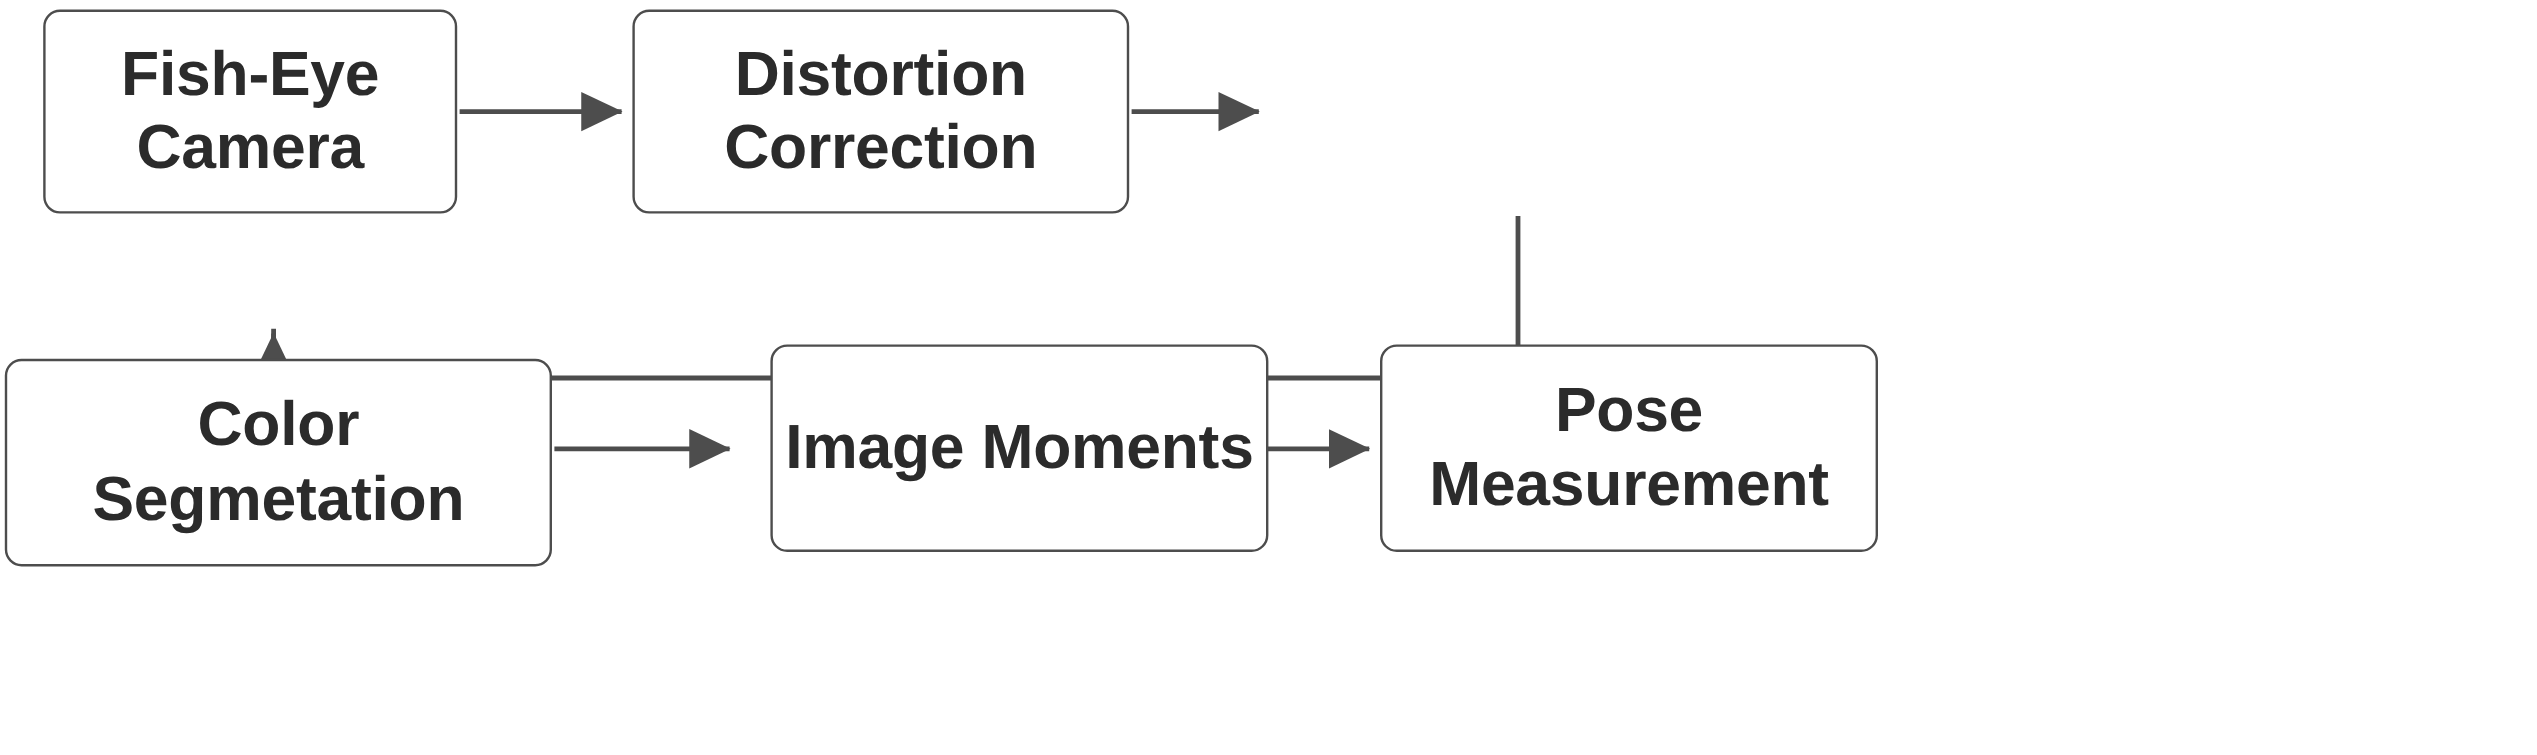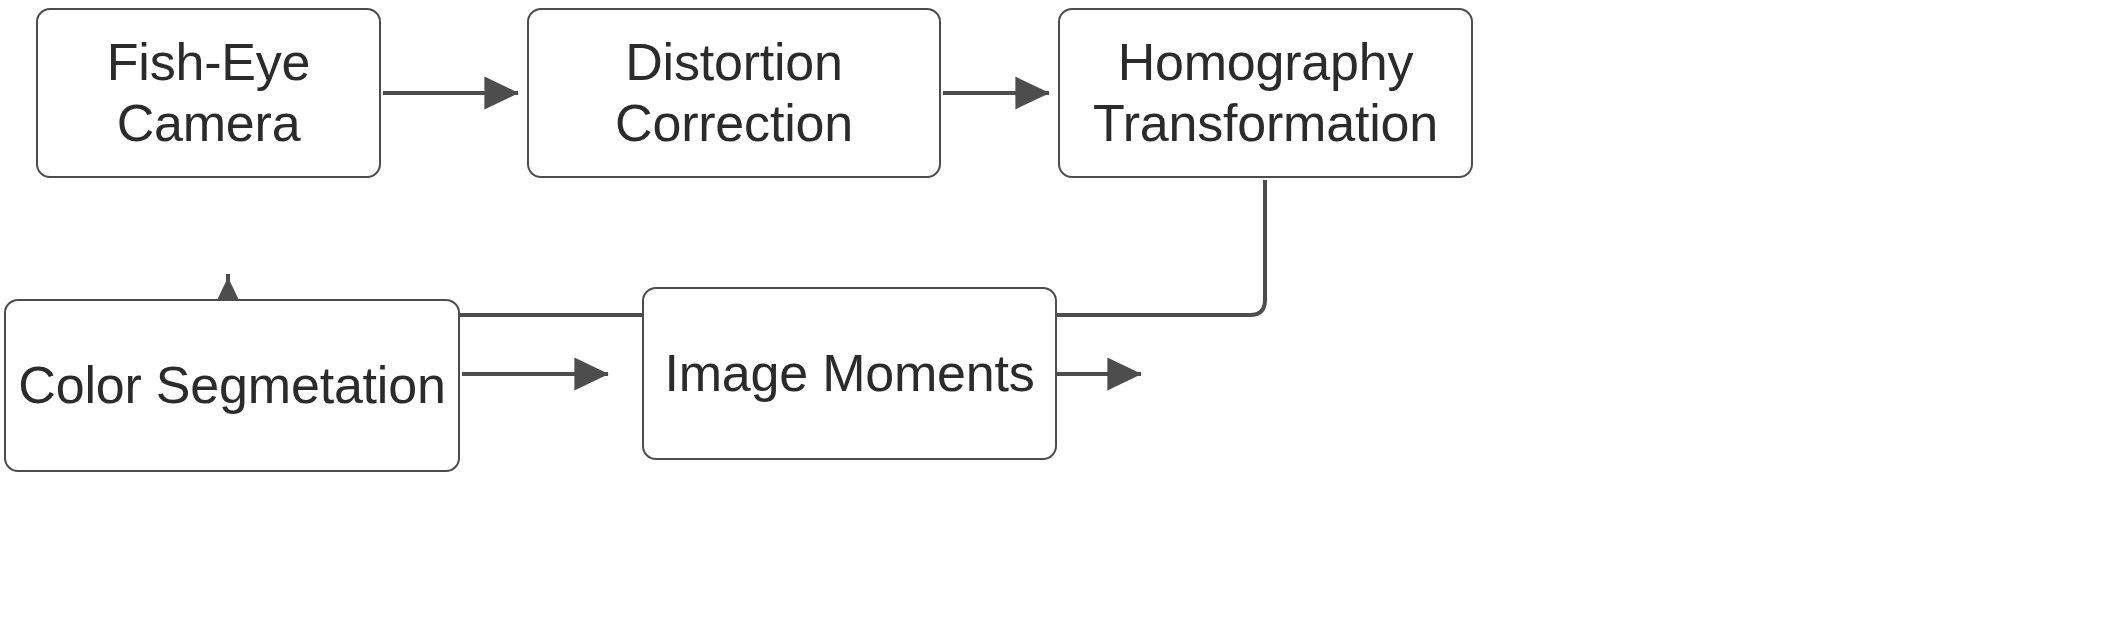--- a/index.html
+++ b/index.html
@@ -34,21 +34,21 @@
     border-radius: 14px;
     display: flex;
     align-items: center;
     justify-content: center;
     text-align: center;
     color: #2b2b2b;
     font-family: "Liberation Sans", sans-serif;
     font-size: 52px;
     line-height: 1.18;
     letter-spacing: -0.2px;
-    font-weight: 400;
+    font-weight: 700;
     z-index: 2;
   }
   .node-label {
     display: block;
     white-space: pre-line;
     padding: 0 10px;
   }
 </style>
 </head>
 <body>
@@ -88,27 +88,27 @@
   <div class="node" style="left:36px; top:8px; width:345px; height:170px;">
     <span class="node-label">Fish-Eye
 Camera</span>
   </div>
 
   <div class="node" style="left:527px; top:8px; width:414px; height:170px;">
     <span class="node-label">Distortion
 Correction</span>
   </div>
 
-  <div class="node" style="left:1058px; top:8px; width:415px; height:170px;">
-    <span class="node-label">Homography
-Transformation</span>
-  </div>
 
   <div class="node" style="left:4px; top:287px; width:456px; height:173px;margin-top:12px;">
     <span class="node-label">Color Segmetation</span>
   </div>
 
   <div class="node" style="left:617px; top:287px; width:415px; height:173px;margin-left:25px;">
     <span class="node-label">Image Moments</span>
   </div>
 
+  <div class="node" style="left:1150px; top:287px; width:415px; height:173px;">
+    <span class="node-label">Pose
+Measurement</span>
+  </div>
 
 </div>
 
 </body></html>

